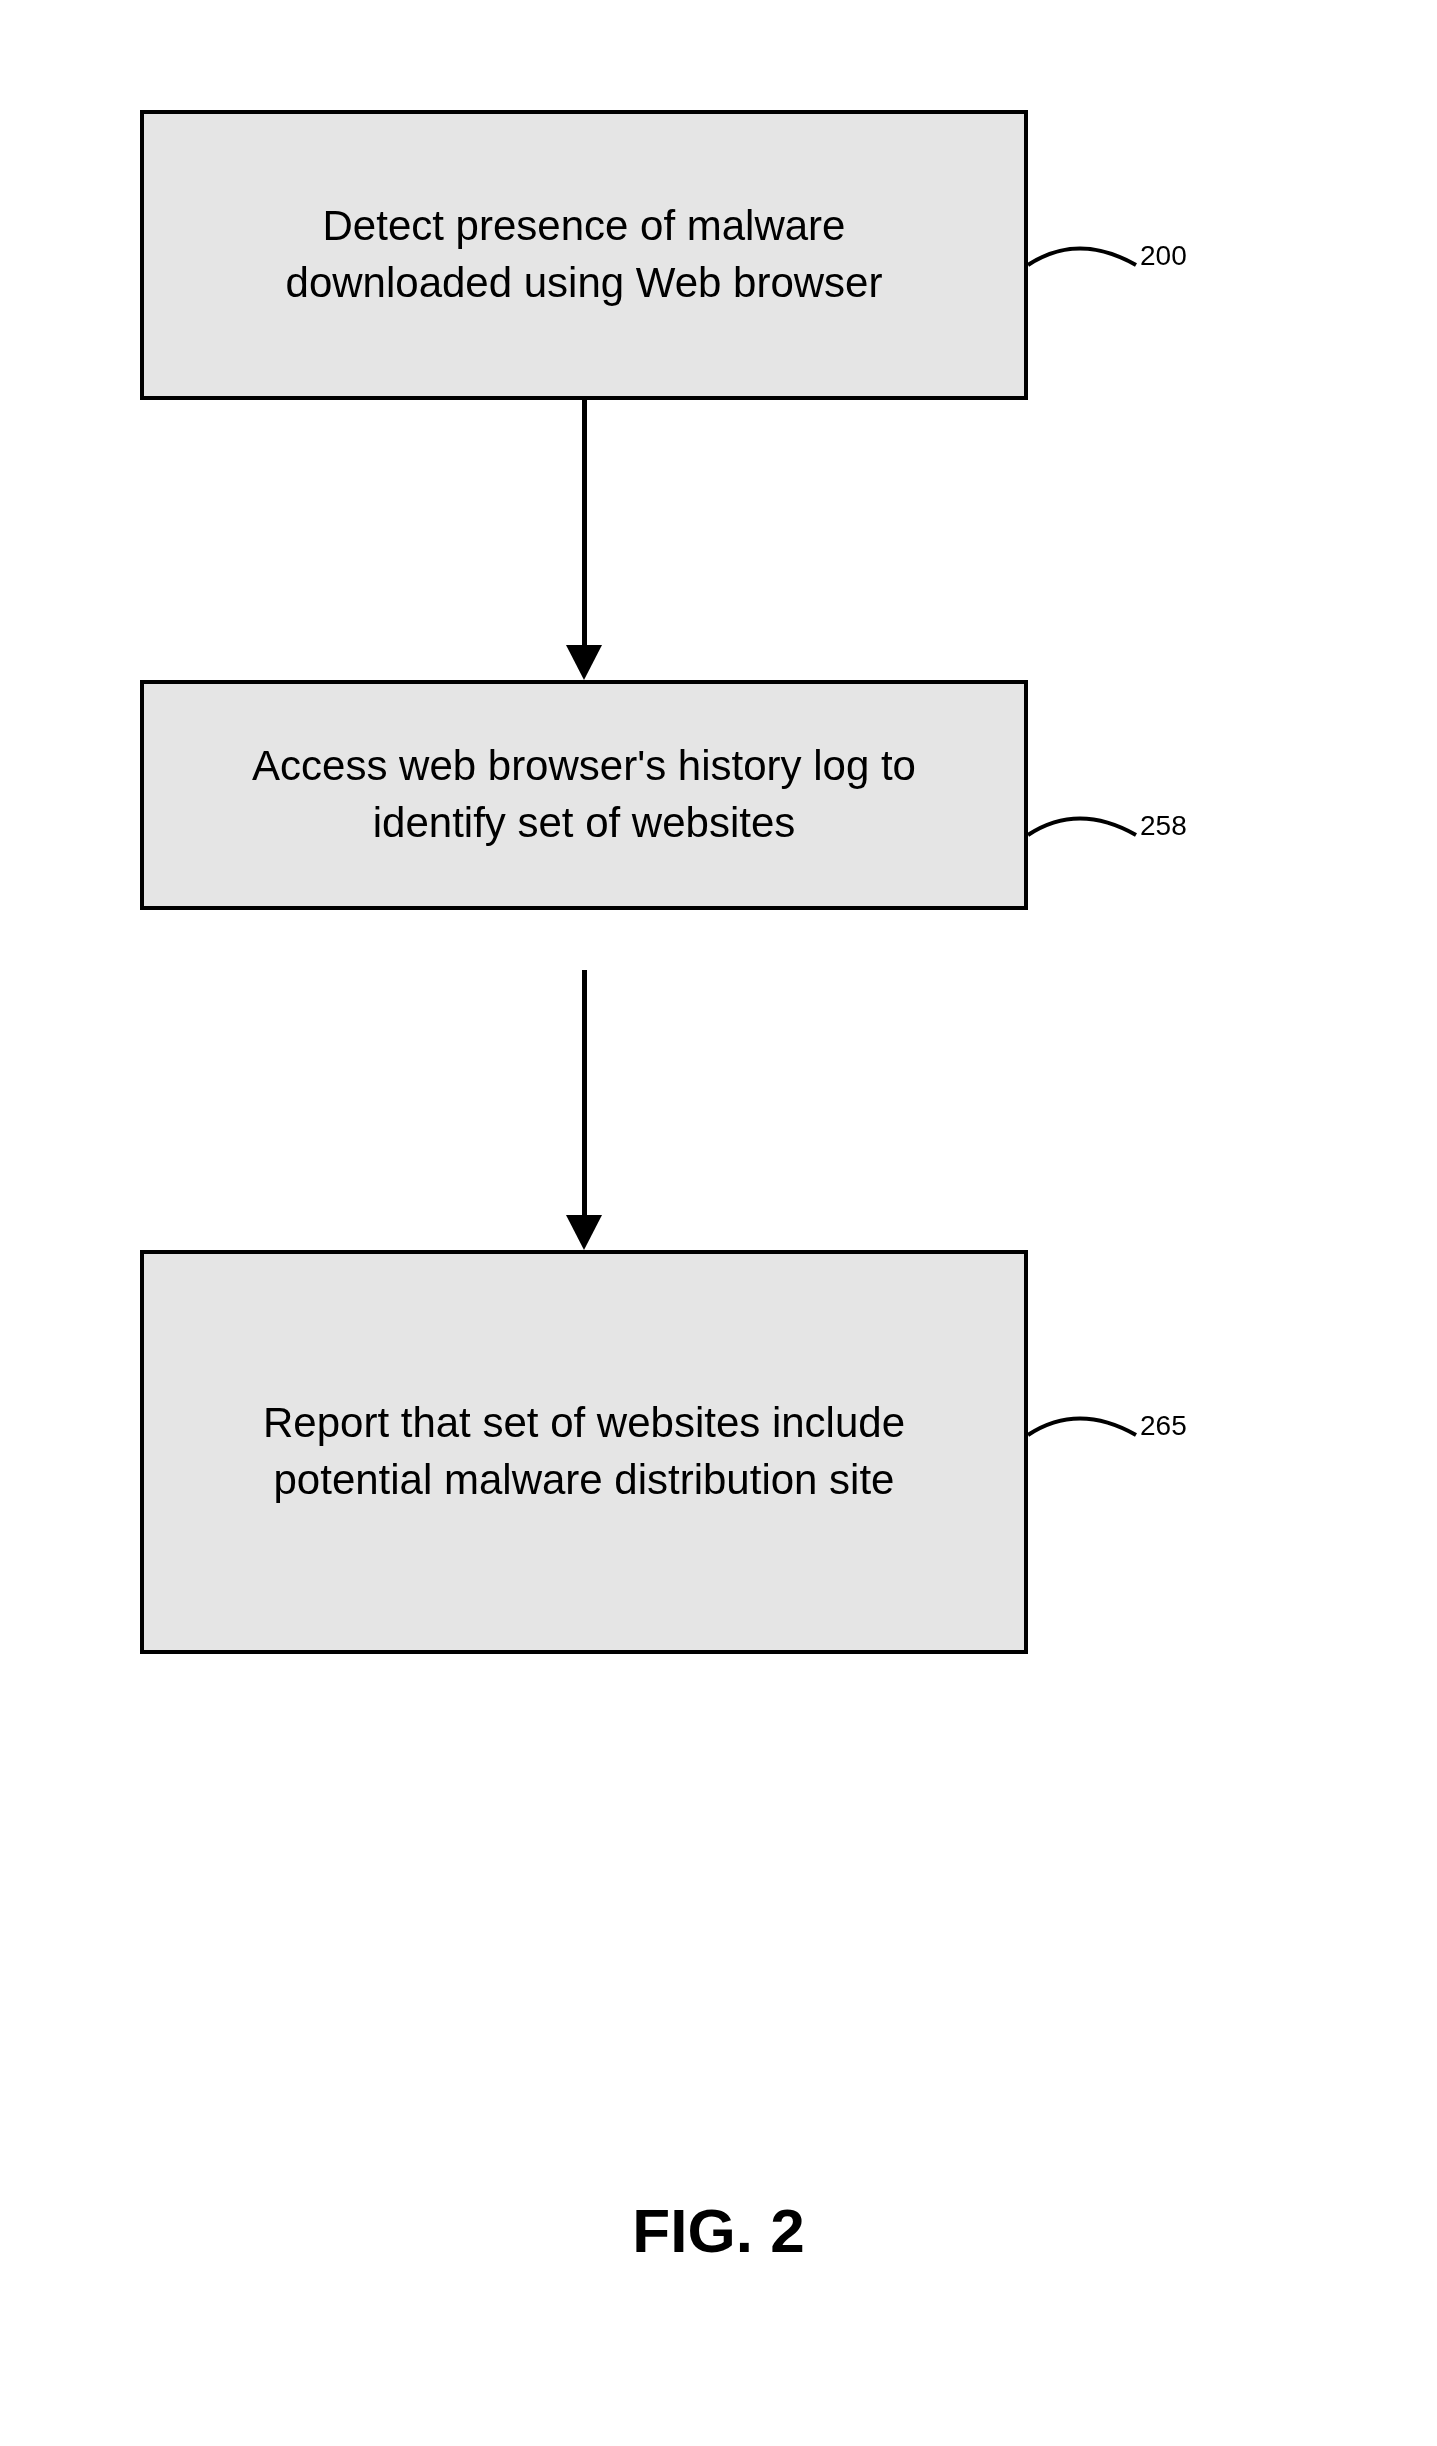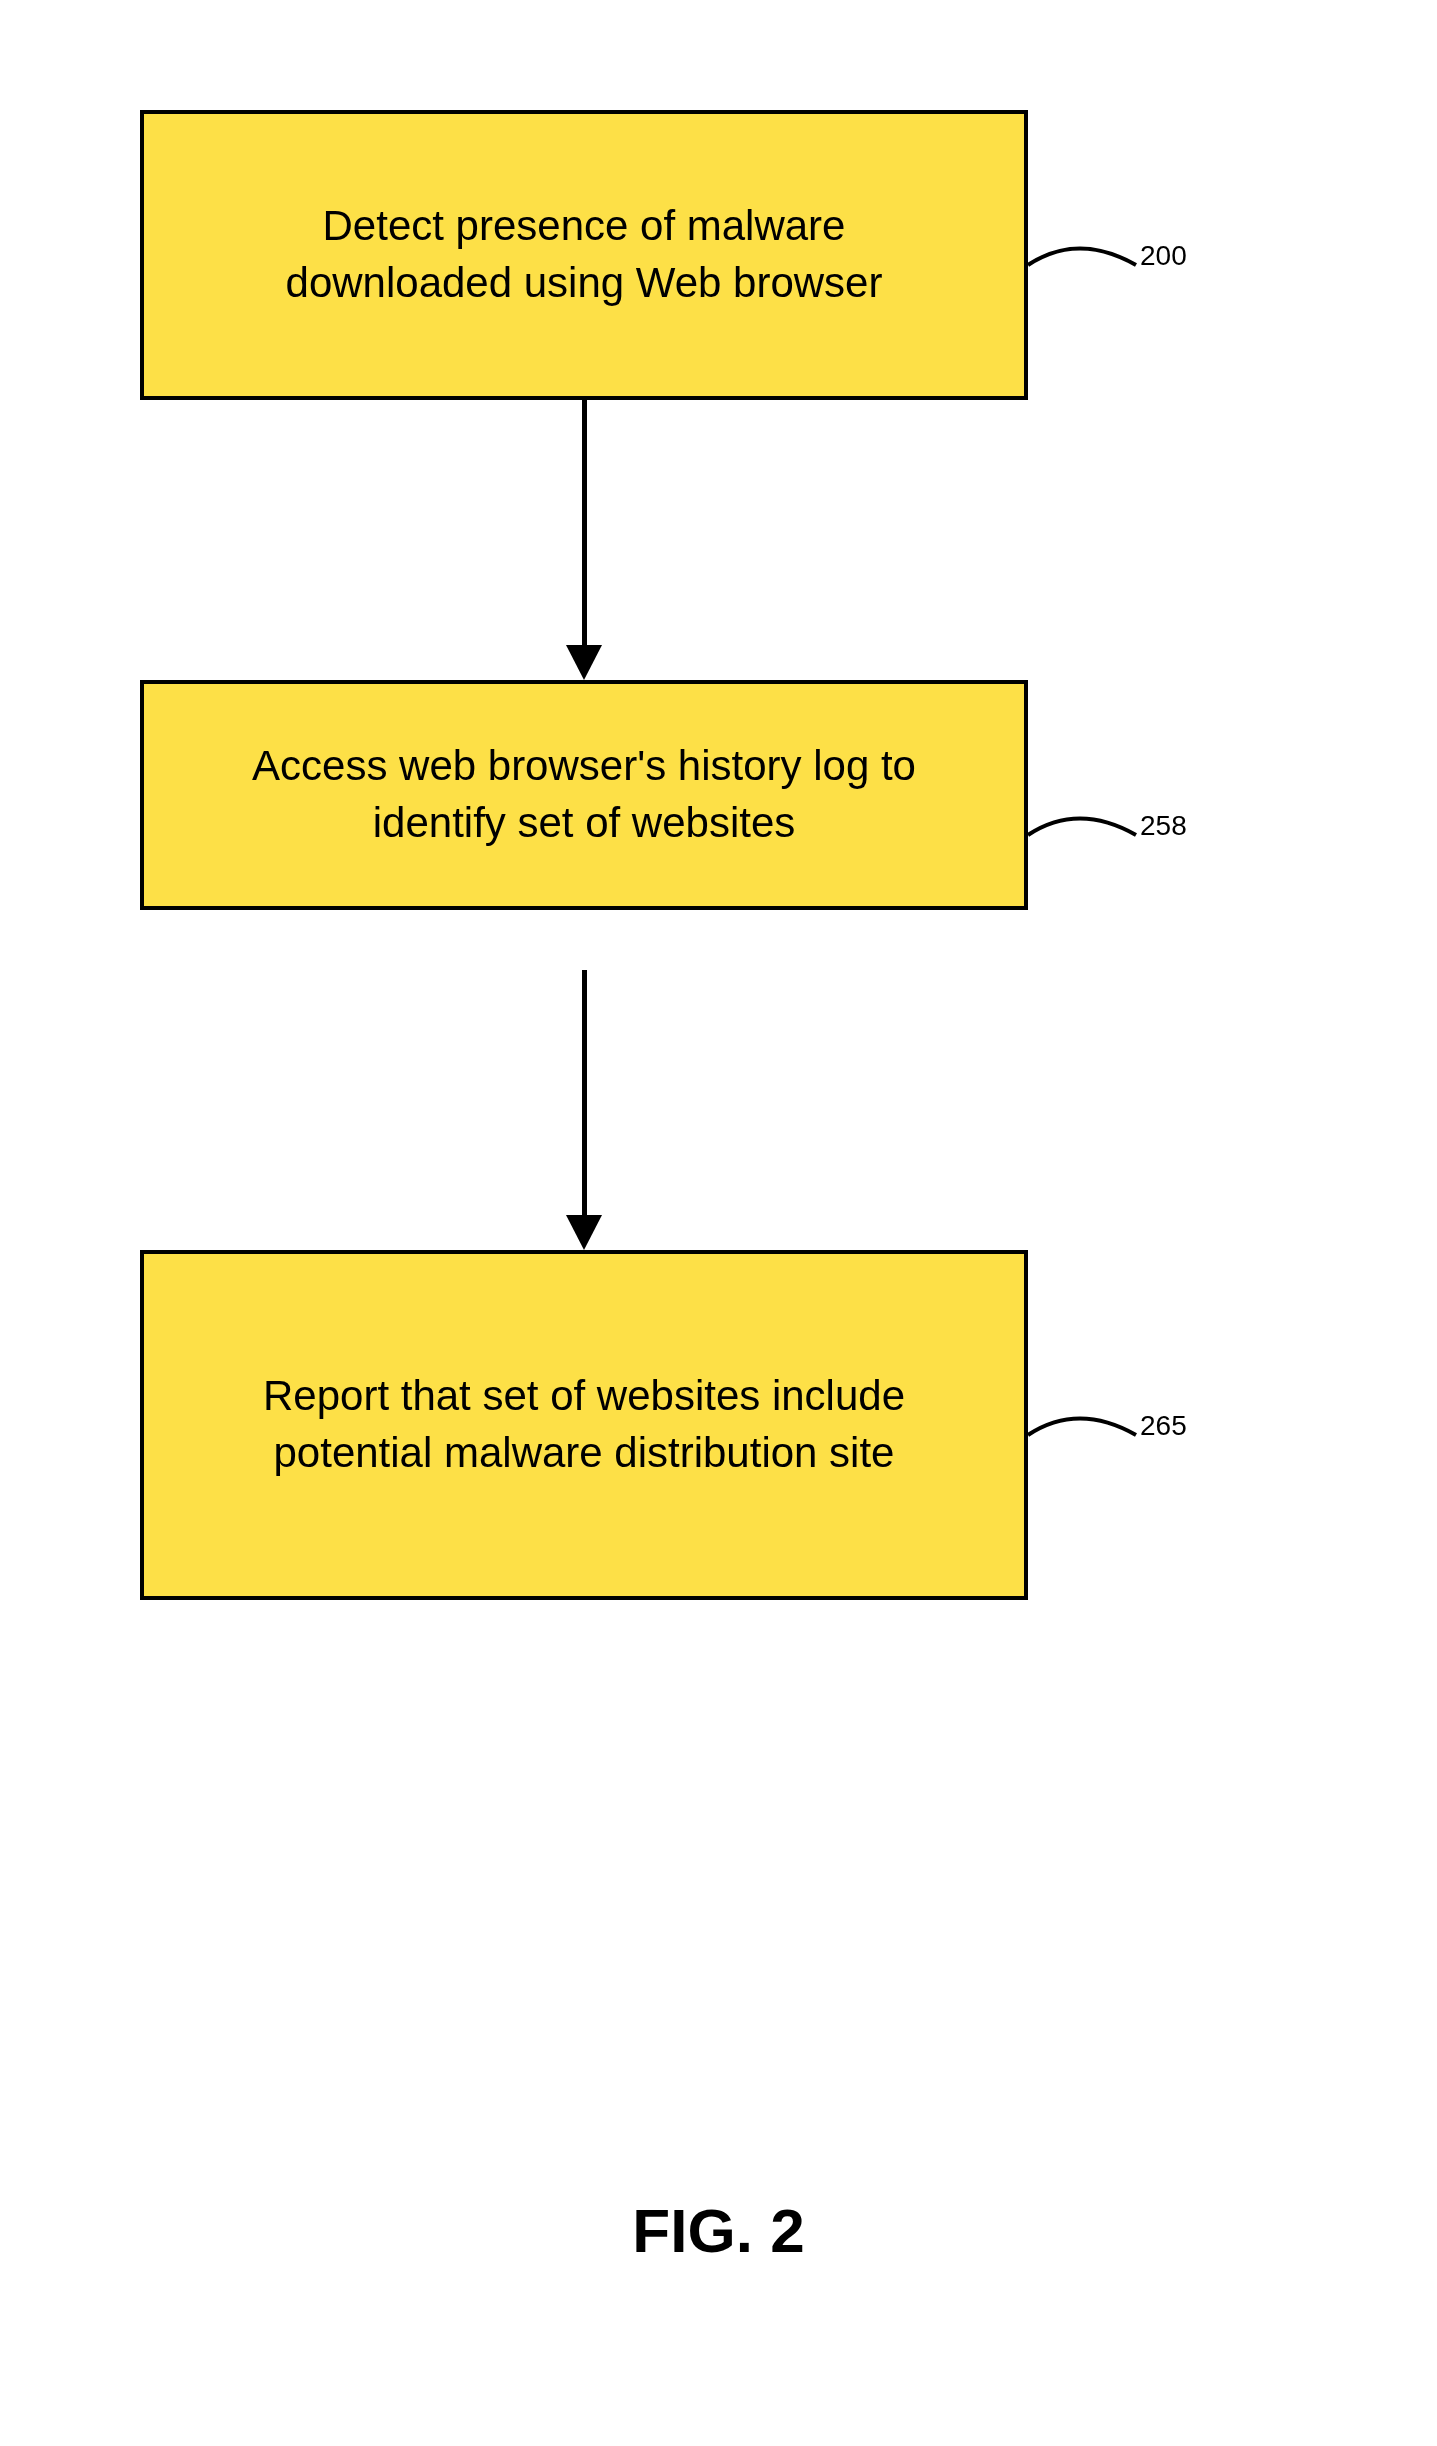--- a/index.html
+++ b/index.html
@@ -19,21 +19,21 @@
     .flowchart-container {
       position: absolute;
       left: 140px;
       top: 110px;
       width: 1100px;
     }
     
     .flow-box {
       position: absolute;
       border: 4.5px solid #000000;
-      background: #fde047;
+      background: #e5e5e5;
       display: flex;
       align-items: center;
       justify-content: center;
       text-align: center;
       font-size: 42px;
       line-height: 1.35;
       padding: 36px 60px;
     }
     
     .box-1 {
@@ -47,21 +47,21 @@
       left: 0px;
       top: 570px;
       width: 888px;
       height: 230px;
     }
     
     .box-3 {
       left: 0px;
       top: 1140px;
       width: 888px;
-      height: 350px;
+      height: 404px;
     }
     
     .ref-label {
       position: absolute;
       font-size: 28px;
     }
     
     .ref-1 {
       left: 1000px;
       top: 130px;

